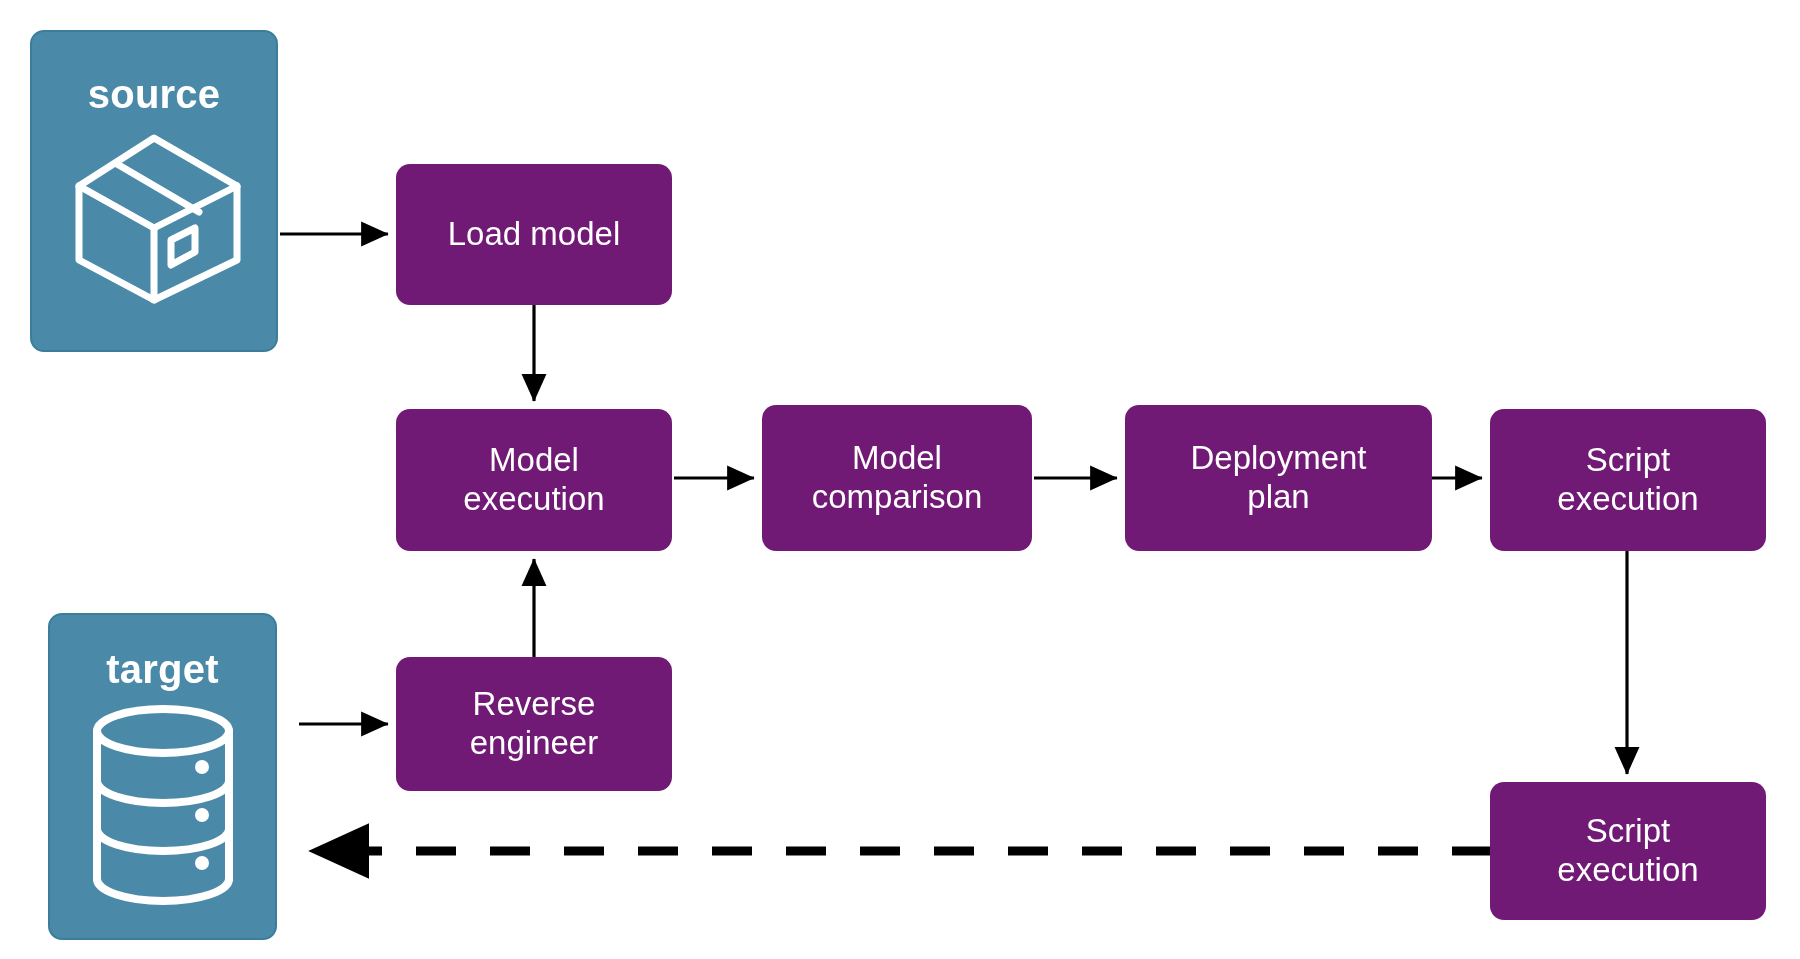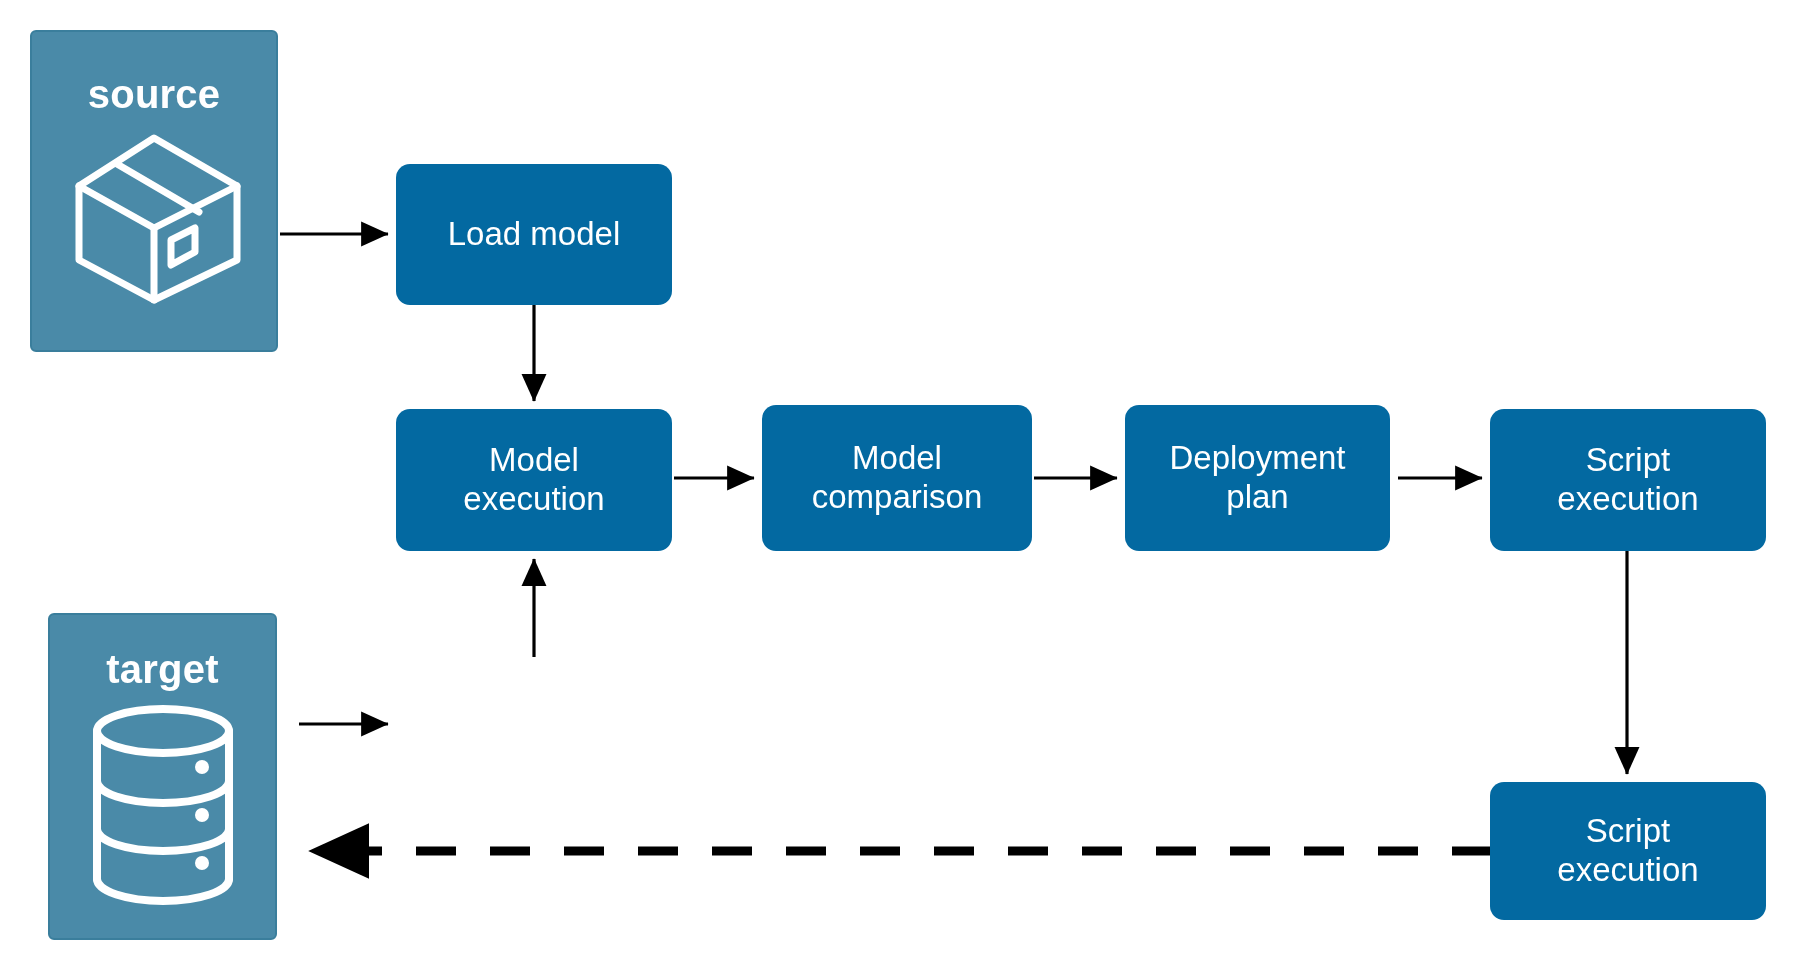--- a/index.html
+++ b/index.html
@@ -10,35 +10,35 @@
   .svg-layer{position:absolute;left:0;top:0;width:1800px;height:959px;}
 
   .node{position:absolute;box-sizing:border-box;display:flex;
         align-items:center;justify-content:center;text-align:center;
         color:#ffffff;}
 
   
   .endpoint{
     background:#4a8aa8;
     border:2px solid #3d7governor;
-    border-radius:6px;
+    border-radius:14px;
     flex-direction:column;
   }
   .endpoint{border:2px solid #3a7e9c;}
   .endpoint .ep-title{
     font-weight:bold;
     font-size:40px;
     letter-spacing:.2px;
     line-height:1;
   }
   .endpoint .ep-icon{display:flex;align-items:center;justify-content:center;}
 
   
   .process{
-    background:#0369a1;
+    background:#701a75;
     border-radius:14px;
     font-size:33px;
     line-height:1.18;
     font-weight:400;
     padding:4px 14px;
   }
   .process .lbl{display:block;}
 </style>
 </head>
 <body>
@@ -127,34 +127,40 @@
     </div>
   </div>
 
   <div class="node process" style="left:762px;top:405px;width:270px;height:146px;">
     <div>
       <span class="lbl">Model</span>
       <span class="lbl">comparison</span>
     </div>
   </div>
 
-  <div class="node process" style="left:1125px;top:405px;width:265px;height:146px;">
+  <div class="node process" style="left:1125px;top:405px;width:307px;height:146px;">
     <div>
       <span class="lbl">Deployment</span>
       <span class="lbl">plan</span>
     </div>
   </div>
 
   <div class="node process" style="left:1490px;top:409px;width:276px;height:142px;">
     <div>
       <span class="lbl">Script</span>
       <span class="lbl">execution</span>
     </div>
   </div>
 
+  <div class="node process" style="left:396px;top:657px;width:276px;height:134px;">
+    <div>
+      <span class="lbl">Reverse</span>
+      <span class="lbl">engineer</span>
+    </div>
+  </div>
 
   <div class="node process" style="left:1490px;top:782px;width:276px;height:138px;">
     <div>
       <span class="lbl">Script</span>
       <span class="lbl">execution</span>
     </div>
   </div>
 
 </div>
 

